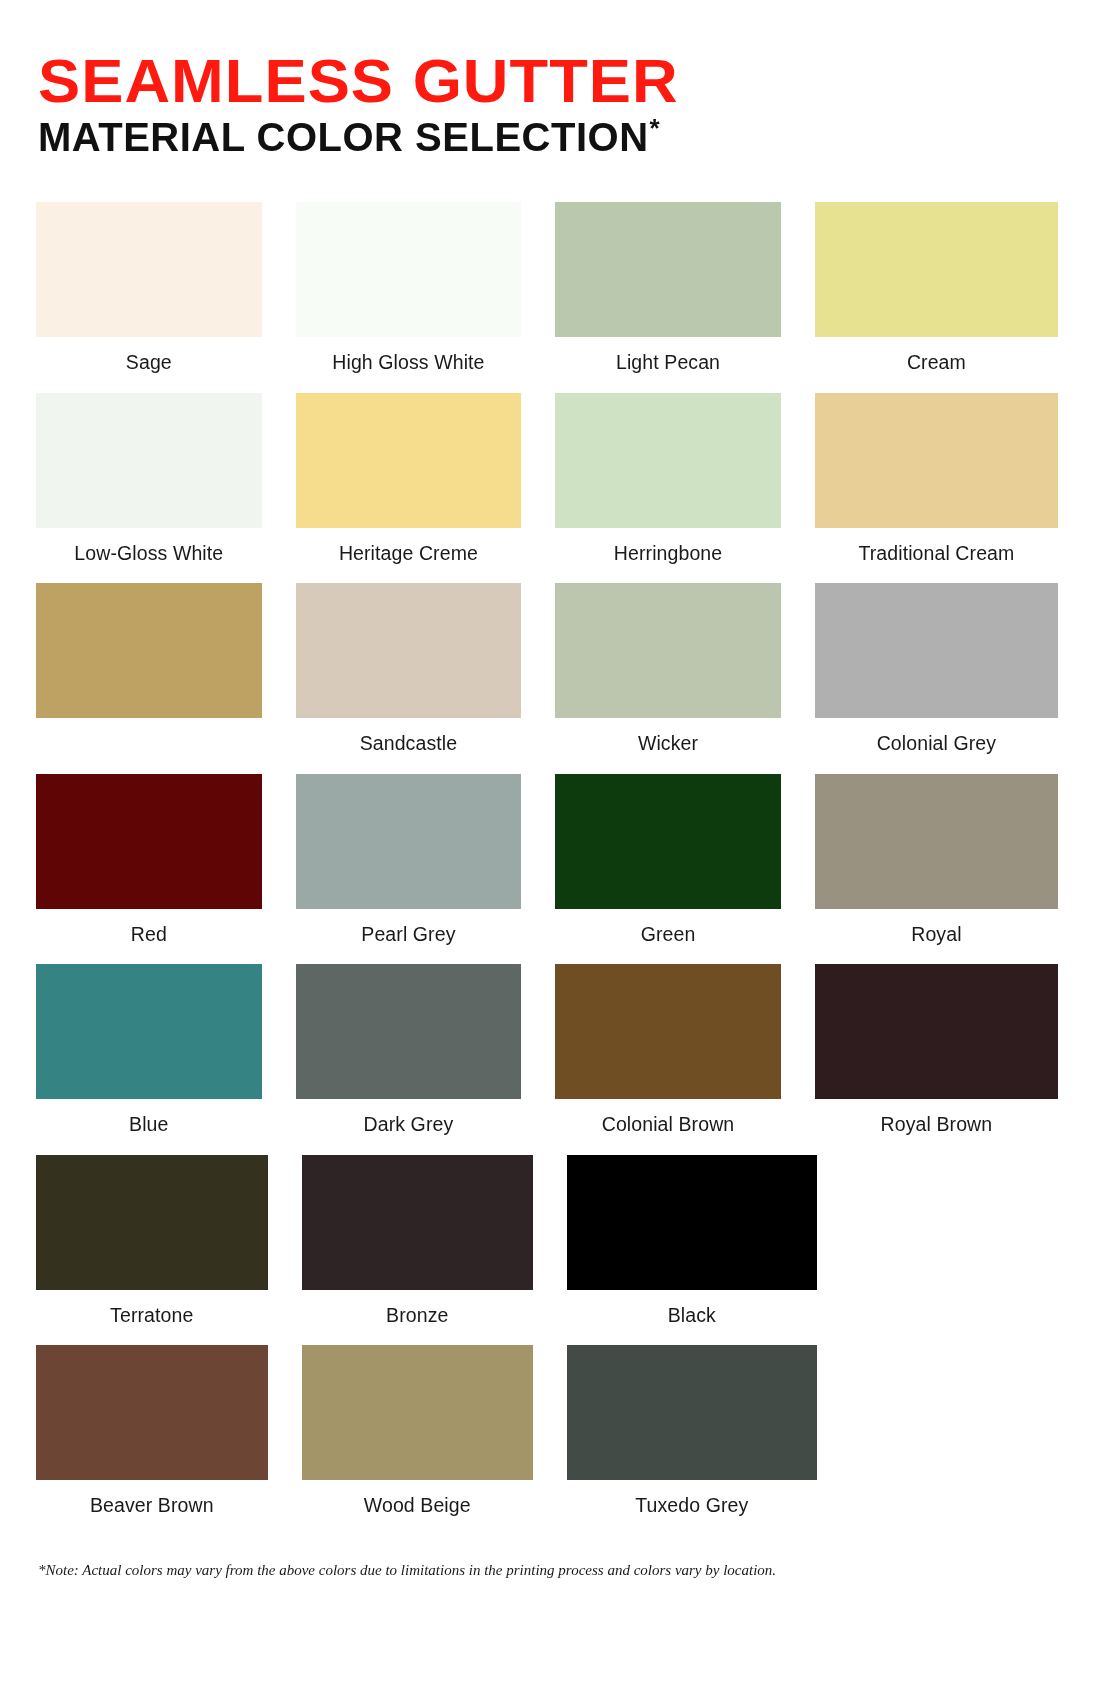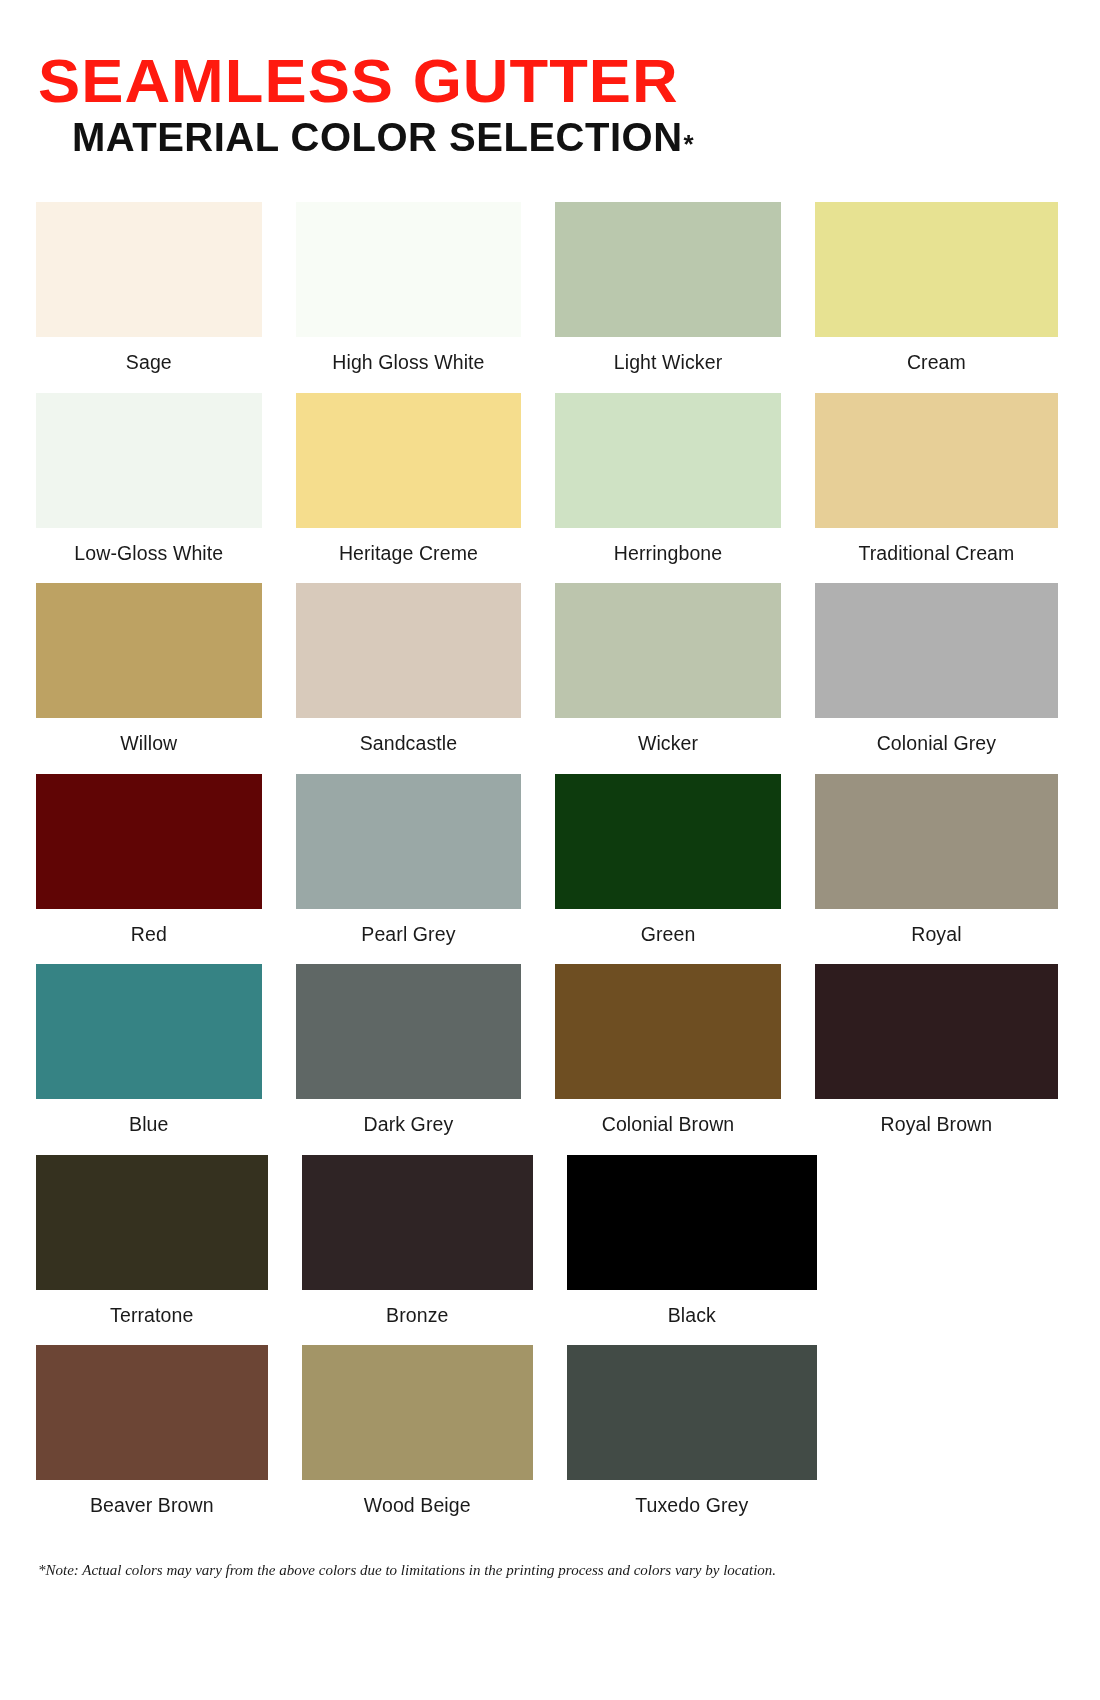--- a/index.html
+++ b/index.html
@@ -36,23 +36,22 @@
     letter-spacing: 1px;
     color: #ff1a0f;
     text-transform: uppercase;
     transform: scaleX(1.02);
     transform-origin: left center;
     white-space: nowrap;
     margin: 0;
   }
   .title-sub-wrap {
     display: flex;
-    align-items: flex-end;
+    align-items: flex-start;
     margin-top: 8px;
-    margin-left: 34px;
   }
   .title-sub {
     font-family: "Liberation Sans Narrow", "Liberation Sans", sans-serif;
     font-weight: 700;
     font-size: 40px;
     line-height: 1;
     letter-spacing: 0.5px;
     color: #111111;
     text-transform: uppercase;
     white-space: nowrap;
@@ -132,21 +131,21 @@
         <div class="cell">
           <span class="swatch" style="background-color: rgb(250, 241, 228);"></span>
           <span class="swatch-label">Sage</span>
         </div>
         <div class="cell">
           <span class="swatch" style="background-color: rgb(248, 252, 246);"></span>
           <span class="swatch-label">High Gloss White</span>
         </div>
         <div class="cell">
           <span class="swatch" style="background-color: rgb(186, 200, 173);"></span>
-          <span class="swatch-label">Light Wicker</span>
+          <span class="swatch-label">Light Pecan</span>
         </div>
         <div class="cell">
           <span class="swatch" style="background-color: rgb(231, 226, 146);"></span>
           <span class="swatch-label">Cream</span>
         </div>
       </div>
       <div class="row">
         <div class="cell">
           <span class="swatch" style="background-color: rgb(240, 246, 239);"></span>
           <span class="swatch-label">Low-Gloss White</span>
@@ -160,21 +159,20 @@
           <span class="swatch-label">Herringbone</span>
         </div>
         <div class="cell">
           <span class="swatch" style="background-color: rgb(231, 207, 151);"></span>
           <span class="swatch-label">Traditional Cream</span>
         </div>
       </div>
       <div class="row">
         <div class="cell">
           <span class="swatch" style="background-color: rgb(189, 162, 99);"></span>
-          <span class="swatch-label">Willow</span>
         </div>
         <div class="cell">
           <span class="swatch" style="background-color: rgb(216, 202, 187);"></span>
           <span class="swatch-label">Sandcastle</span>
         </div>
         <div class="cell">
           <span class="swatch" style="background-color: rgb(188, 197, 173);"></span>
           <span class="swatch-label">Wicker</span>
         </div>
         <div class="cell">

